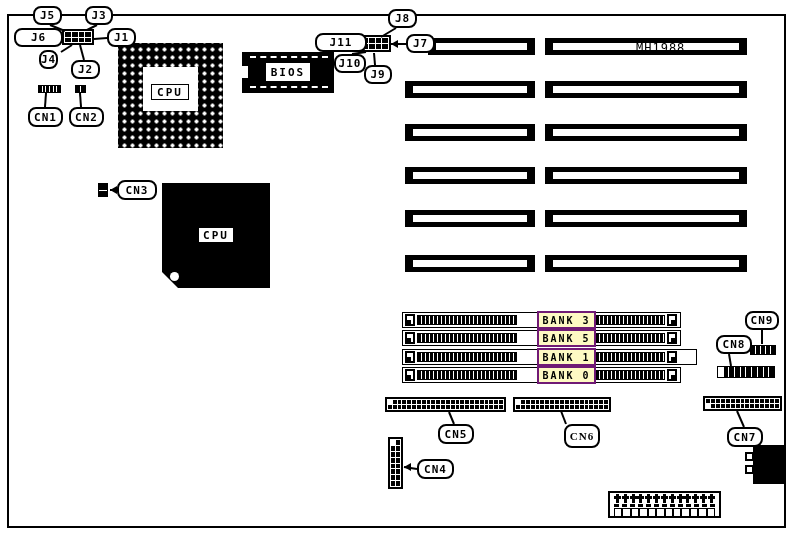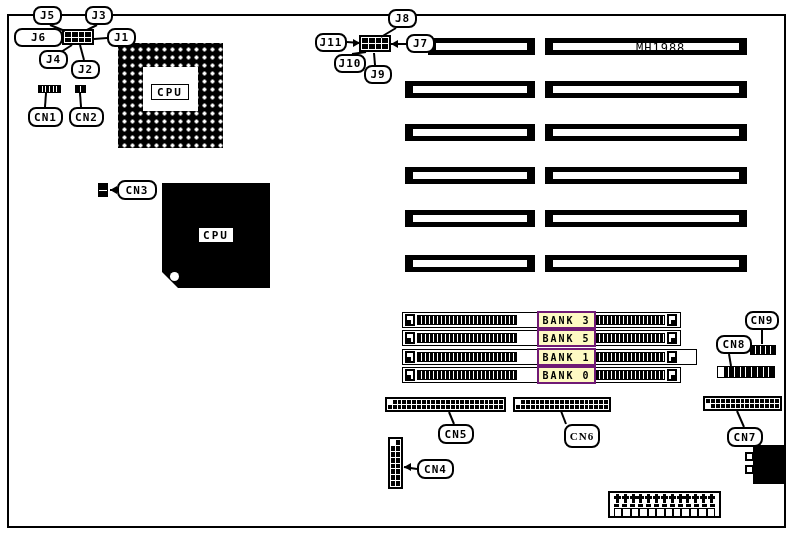--- a/index.html
+++ b/index.html
@@ -62,20 +62,26 @@
   <div class="abs pga" style="left:118px;top:43px;width:105px;height:105px;">
     <div class="abs pga-center" style="left:25px;top:24px;width:55px;height:44px;"></div>
     <div class="abs chip-label" style="left:33px;top:41px;width:38px;height:16px;">CPU</div>
   </div>
 
   <div class="abs cpuchip" style="left:162px;top:183px;width:108px;height:105px;">
     <div class="abs cpudot" style="left:8px;top:89px;width:9px;height:9px;"></div>
     <div class="abs chip-label" style="left:36px;top:44px;width:36px;height:16px;">CPU</div>
   </div>
 
+  <div class="abs bios" style="left:242px;top:52px;width:92px;height:41px;">
+    <div class="abs bios-dash" style="left:8px;right:6px;top:4px;"></div>
+    <div class="abs bios-dash" style="left:8px;right:6px;top:34px;"></div>
+    <div class="abs bios-notch" style="left:0;top:14px;width:6px;height:12px;"></div>
+    <div class="abs chip-label" style="left:23px;top:10px;width:46px;height:20px;">BIOS</div>
+  </div>
 
   <div id="mh" class="abs" style="left:636px;top:41px;">MH1988</div>
 
   <div class="abs power" style="left:608px;top:491px;width:113px;height:27px;">
     <div id="tpins" class="rowflex" style="margin-top:1px;">
         <div class="tpin"></div>
         <div class="tpin"></div>
         <div class="tpin"></div>
         <div class="tpin"></div>
         <div class="tpin"></div>
@@ -394,28 +400,28 @@
       <line x1="454" y1="424" x2="449" y2="412" stroke="#000" stroke-width="2"></line>
       <line x1="566" y1="424" x2="561" y2="411" stroke="#000" stroke-width="2"></line>
       <line x1="744" y1="427" x2="737" y2="411" stroke="#000" stroke-width="2"></line>
       <line x1="729" y1="354" x2="731" y2="366" stroke="#000" stroke-width="2"></line>
       <line x1="762" y1="330" x2="762" y2="344" stroke="#000" stroke-width="2"></line>
     </svg>
   <div id="callouts">
       <div class="callout abs" style="left: 107px; top: 28px; width: 29px; height: 19px;">J1</div>
       <div class="callout abs" style="left: 71px; top: 60px; width: 29px; height: 19px;">J2</div>
       <div class="callout abs" style="left: 85px; top: 6px; width: 28px; height: 19px;">J3</div>
-      <div class="callout abs" style="left: 39px; top: 50px; width: 29px; height: 19px;">J4</div>
+      <div class="callout abs" style="left: 39px; top: 50px; width: 19px; height: 19px;">J4</div>
       <div class="callout abs" style="left: 33px; top: 6px; width: 29px; height: 19px;">J5</div>
       <div class="callout abs" style="left: 14px; top: 28px; width: 49px; height: 19px;">J6</div>
       <div class="callout abs" style="left: 406px; top: 34px; width: 29px; height: 19px;">J7</div>
       <div class="callout abs" style="left: 388px; top: 9px; width: 29px; height: 19px;">J8</div>
       <div class="callout abs" style="left: 364px; top: 65px; width: 28px; height: 19px;">J9</div>
       <div class="callout abs" style="left: 334px; top: 54px; width: 32px; height: 19px;">J10</div>
-      <div class="callout abs" style="left: 315px; top: 33px; width: 32px; height: 19px;">J11</div>
+      <div class="callout abs" style="left: 315px; top: 33px; width: 52px; height: 19px;">J11</div>
       <div class="callout abs" style="left: 28px; top: 107px; width: 35px; height: 20px;">CN1</div>
       <div class="callout abs" style="left: 69px; top: 107px; width: 35px; height: 20px;">CN2</div>
       <div class="callout abs" style="left: 117px; top: 180px; width: 40px; height: 20px;">CN3</div>
       <div class="callout abs" style="left: 417px; top: 459px; width: 37px; height: 20px;">CN4</div>
       <div class="callout abs" style="left: 438px; top: 424px; width: 36px; height: 20px;">CN5</div>
       <div class="callout abs" style="left: 564px; top: 424px; width: 36px; height: 24px; font-family: Liberation Serif, serif;">CN6</div>
       <div class="callout abs" style="left: 727px; top: 427px; width: 36px; height: 20px;">CN7</div>
       <div class="callout abs" style="left: 716px; top: 335px; width: 36px; height: 19px;">CN8</div>
       <div class="callout abs" style="left: 745px; top: 311px; width: 34px; height: 19px;">CN9</div>
     </div>

